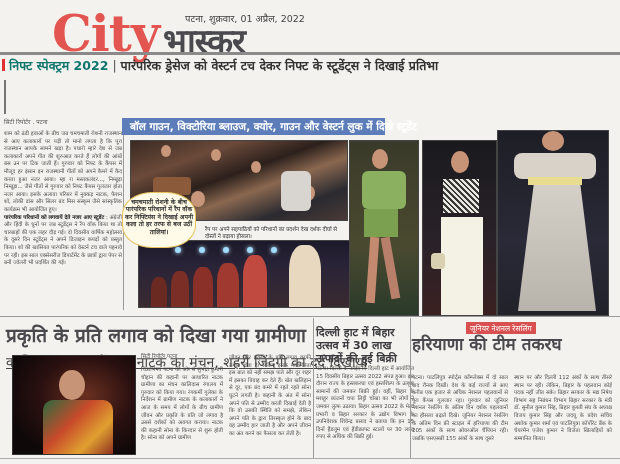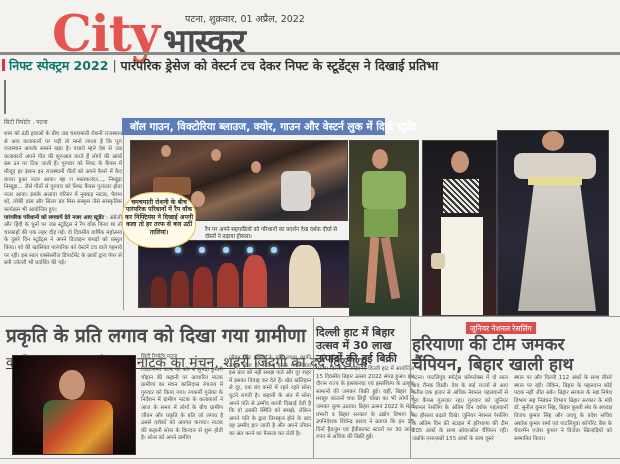--- a/index.html
+++ b/index.html
@@ -167,18 +167,18 @@
   <p class="body-text story2-col2">जीवन और प्रकृति के प्रति लगाव काफी लगाव होता है। लेकिन इसके माता-पिता इस बात को नहीं समझ पाते और दूर शहर में इसका विवाह कर देते हैं। खेत खलिहान से दूर, एक बंद कमरे में रहते रहते सोना घुटने लगती है। कहानी के अंत में सोना अपने पति से उम्मीद करती दिखाई देती है कि वो उसकी स्थिति को समझे, लेकिन अपने पति के द्वारा तिरस्कृत होने के बाद वह उम्मीद हार जाती है और अपने जीवन का अंत करने का फैसला कर लेती है।</p>
 
   <div class="col-rule-v" style="left:313px; top:318px; height:140px;"></div>
 
   <h3 class="story3-title">दिल्ली हाट में बिहार उत्सव में 30 लाख उत्पादों की हुई बिक्री</h3>
   <p class="body-text story3-body">पटना। दिल्ली के आईएनए दिल्ली हाट में आयोजित 15 दिवसीय बिहार उत्सव 2022 संपन्न हुआ। इस दौरान राज्य के हस्तकरघा एवं हस्तशिल्प के उत्कृष्ट सामानों की जमकर बिक्री हुई। वहीं, बिहार के मशहूर व्यंजनों चपा लिट्टी चोखा का भी लोगों ने जमकर लुत्फ उठाया। बिहार उत्सव 2022 के मेला प्रभारी व बिहार सरकार के उद्योग विभाग के उपनिदेशक शिवेन्द्र प्रसाद ने बताया कि इन 15 दिनों हैंडलूम एवं हैंडीक्राफ्ट स्टालों पर 30 लाख रुपए से अधिक की बिक्री हुई।</p>
 
   <div class="col-rule-v" style="left:410px; top:318px; height:140px;"></div>
 
   <div class="story4-kicker">जूनियर नेशनल रेसलिंग</div>
-  <h2 class="story4-title"><span>हरियाणा की टीम जमकर</span><br><span>चैंपियन, बिहार खाली हाथ</span></h2>
+  <h2 class="story4-title"><span>हरियाणा की टीम तकरघ</span><br></h2>
   <p class="body-text story4-col1">पटना। पाटलिपुत्र स्पोर्ट्स कॉम्प्लेक्स में दो साल बाद रौनक दिखी। देश के कई राज्यों से आए करीब एक हजार से अधिक नेशनल पहलवानों से पूरा कैंपस गुलजार रहा। गुरुवार को जूनियर नेशनल रेसलिंग के अंतिम दिन दर्शक पहलवानों का हौसला बढ़ाते दिखे। जूनियर नेशनल रेसलिंग के अंतिम दिन फ्री स्टाइल में हरियाणा की टीम 205 अंकों के साथ ओवरऑल चैंपियन रही। जबकि एसएसबी 155 अंकों के साथ दूसरे</p>
   <p class="body-text story4-col2">स्थान पर और दिल्ली 112 अंकों के साथ तीसरे स्थान पर रही। लेकिन, बिहार के पहलवान कोई पदक नहीं जीत सके। बिहार सरकार के मद्य निषेध विभाग सह निबंधन विभाग बिहार सरकार के मंत्री डॉ. सुनील कुमार सिंह, बिहार कुश्ती संघ के अध्यक्ष विजय कुमार सिंह और जदयू के प्रदेश सचिव अशोक कुमार शर्मा एवं पाटलिपुत्रा कॉर्पोरेट बैंक के चेयरमैन एजेश कुमार ने विजेता खिलाड़ियों को सम्मानित किया।</p>
 
   <div class="bottom-rule"></div>
 </div>
 
 </body></html>

